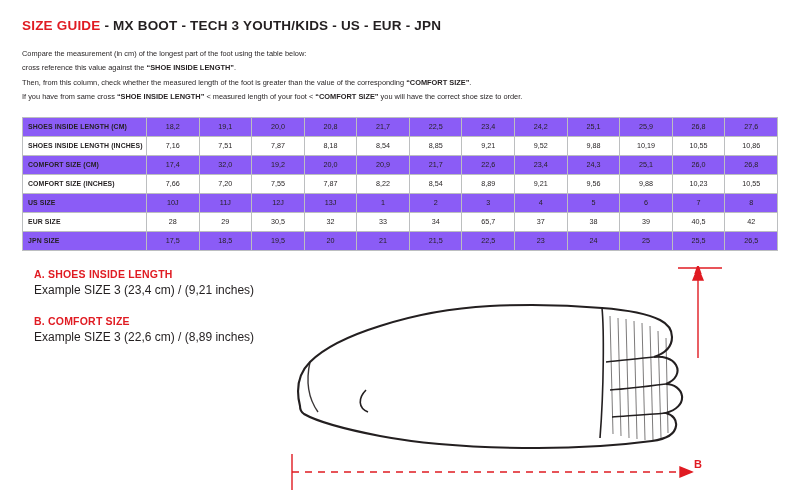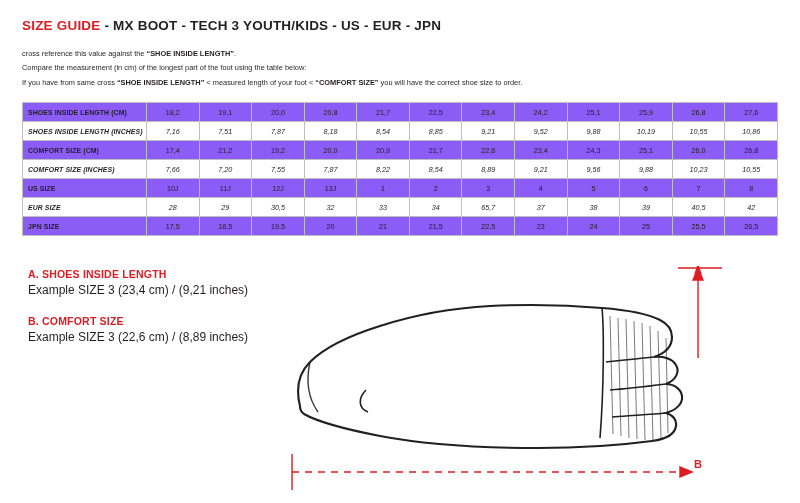--- a/index.html
+++ b/index.html
@@ -57,26 +57,26 @@
   }
   table.size-table td.rowhead {
     text-align: left;
     padding-left: 5px;
     font-weight: bold;
     font-size: 6.9px;
     width: 118px;
     letter-spacing: 0.1px;
   }
   table.size-table tr.shade td { background: #8b5cf6; }
-  table.size-table tr.plain td { background: #ffffff; font-style: italic; }
+  table.size-table tr.plain td { background: #ffffff; }
 
   
   .legend {
     position: absolute;
-    left: 28px;
+    left: 34px;
     top: 268px;
     width: 300px;
   }
   .legend .lg-title {
     color: #e01b22;
     font-weight: bold;
     font-size: 10.5px;
     letter-spacing: 0.2px;
     margin: 0 0 3px 0;
   }
@@ -108,22 +108,23 @@
 <body>
 
 <div class="page">
 
   <h1 class="title">
     <span class="accent">SIZE GUIDE</span>
     <span>- MX BOOT - TECH 3 YOUTH/KIDS - US - EUR - JPN</span>
   </h1>
 
   <div class="intro">
+    <span class="ln"><span>Compare the measurement (in cm) of the longest part of the foot using the table below:</span></span>
     <span class="ln"><span>cross reference this value against the </span><b>“SHOE INSIDE LENGTH”</b><span>.</span></span>
-    <span class="ln"><span>Compare the measurement (in cm) of the longest part of the foot using the table below:</span></span>
+    <span class="ln"><span>Then, from this column, check whether the measured length of the foot is greater than the value of the corresponding </span><b>“COMFORT SIZE”</b><span>.</span></span>
     <span class="ln"><span>If you have from same cross </span><b>“SHOE INSIDE LENGTH”</b><span>  &lt;   measured length of your foot  &lt;  </span><b>“COMFORT SIZE”</b><span> you will have the correct shoe size to order.</span></span>
   </div>
 
   <table class="size-table">
     <tbody id="table-body">
         <tr class="shade">
           <td class="rowhead">SHOES INSIDE LENGTH (CM)</td>
           <td>18,2</td>
           <td>19,1</td>
           <td>20,0</td>
@@ -148,21 +149,21 @@
           <td>9,21</td>
           <td>9,52</td>
           <td>9,88</td>
           <td>10,19</td>
           <td>10,55</td>
           <td>10,86</td>
         </tr>
         <tr class="shade">
           <td class="rowhead">COMFORT SIZE (CM)</td>
           <td>17,4</td>
-          <td>21,2</td>
+          <td>32,0</td>
           <td>19,2</td>
           <td>20,0</td>
           <td>20,9</td>
           <td>21,7</td>
           <td>22,6</td>
           <td>23,4</td>
           <td>24,3</td>
           <td>25,1</td>
           <td>26,0</td>
           <td>26,8</td>

